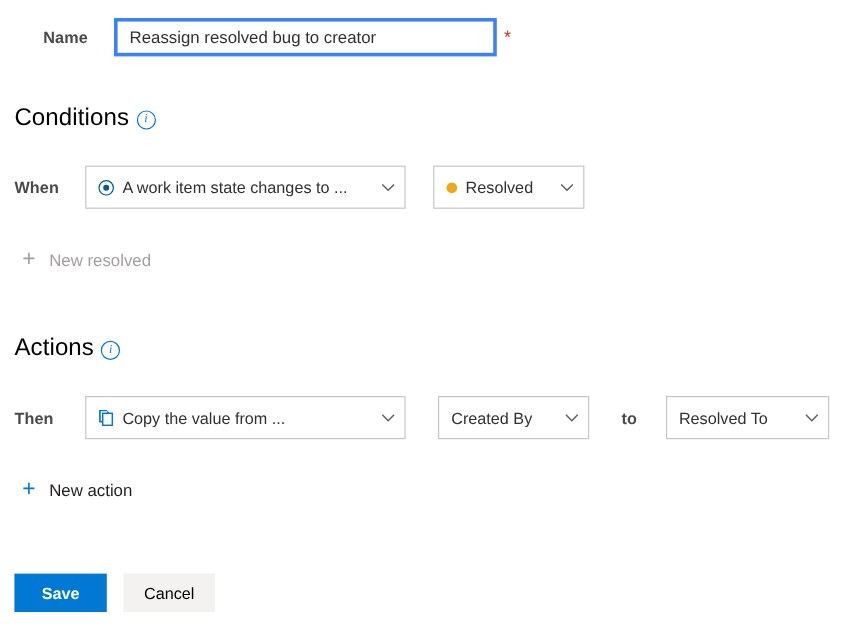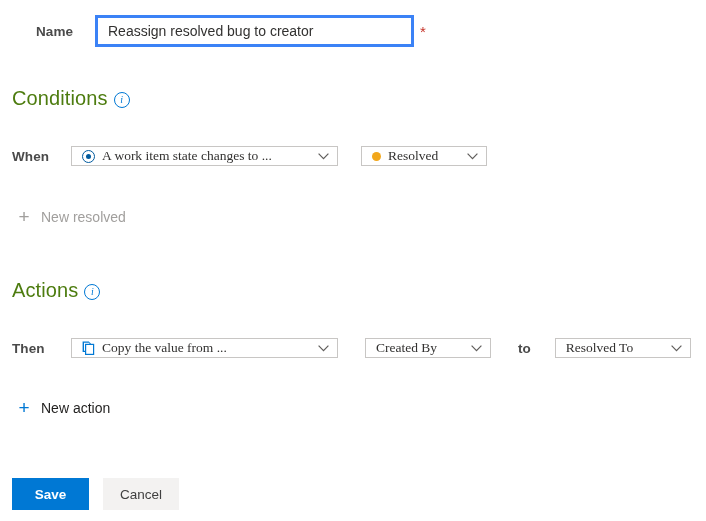--- a/index.html
+++ b/index.html
@@ -53,21 +53,21 @@
   
   .section-heading {
     position: absolute;
     display: flex;
     align-items: center;
     gap: 6px;
   }
   .section-heading .title {
     font-size: 20px;
     font-weight: normal;
-    color: #4d7c0f;
+    color: #000000;
     letter-spacing: .1px;
   }
 
   
   .info-icon {
     width: 14px;
     height: 14px;
     border: 1px solid #0078d4;
     border-radius: 50%;
     color: #0078d4;
@@ -78,27 +78,26 @@
     font-style: italic;
     display: inline-block;
     margin-top: 3px;
   }
 
   
   .dropdown {
     box-sizing: border-box;
     border: 1px solid #c8c6c4;
     background: #ffffff;
-    height: 20px;
+    height: 36px;
     display: flex;
     align-items: center;
     padding: 0 8px 0 10px;
     cursor: pointer;
     user-select: none;
-    font-family: Liberation Serif, serif;
   }
   .dropdown .dd-text {
     font-size: 13.5px;
     color: #323130;
     white-space: nowrap;
     overflow: hidden;
     flex: 1 1 auto;
   }
   .dropdown .dd-lead {
     display: inline-flex;
@@ -175,21 +174,21 @@
     align-items: center;
     justify-content: center;
   }
   .btn-primary {
     background: #0078d4;
     color: #ffffff;
     font-weight: bold;
   }
   .btn-secondary {
     background: #f3f2f1;
-    color: #404040;
+    color: #000000;
     border-color: #f3f2f1;
   }
 
   .to-label {
     font-size: 13.5px;
     font-weight: bold;
     color: #4a4a4a;
   }
 </style>
 </head>

